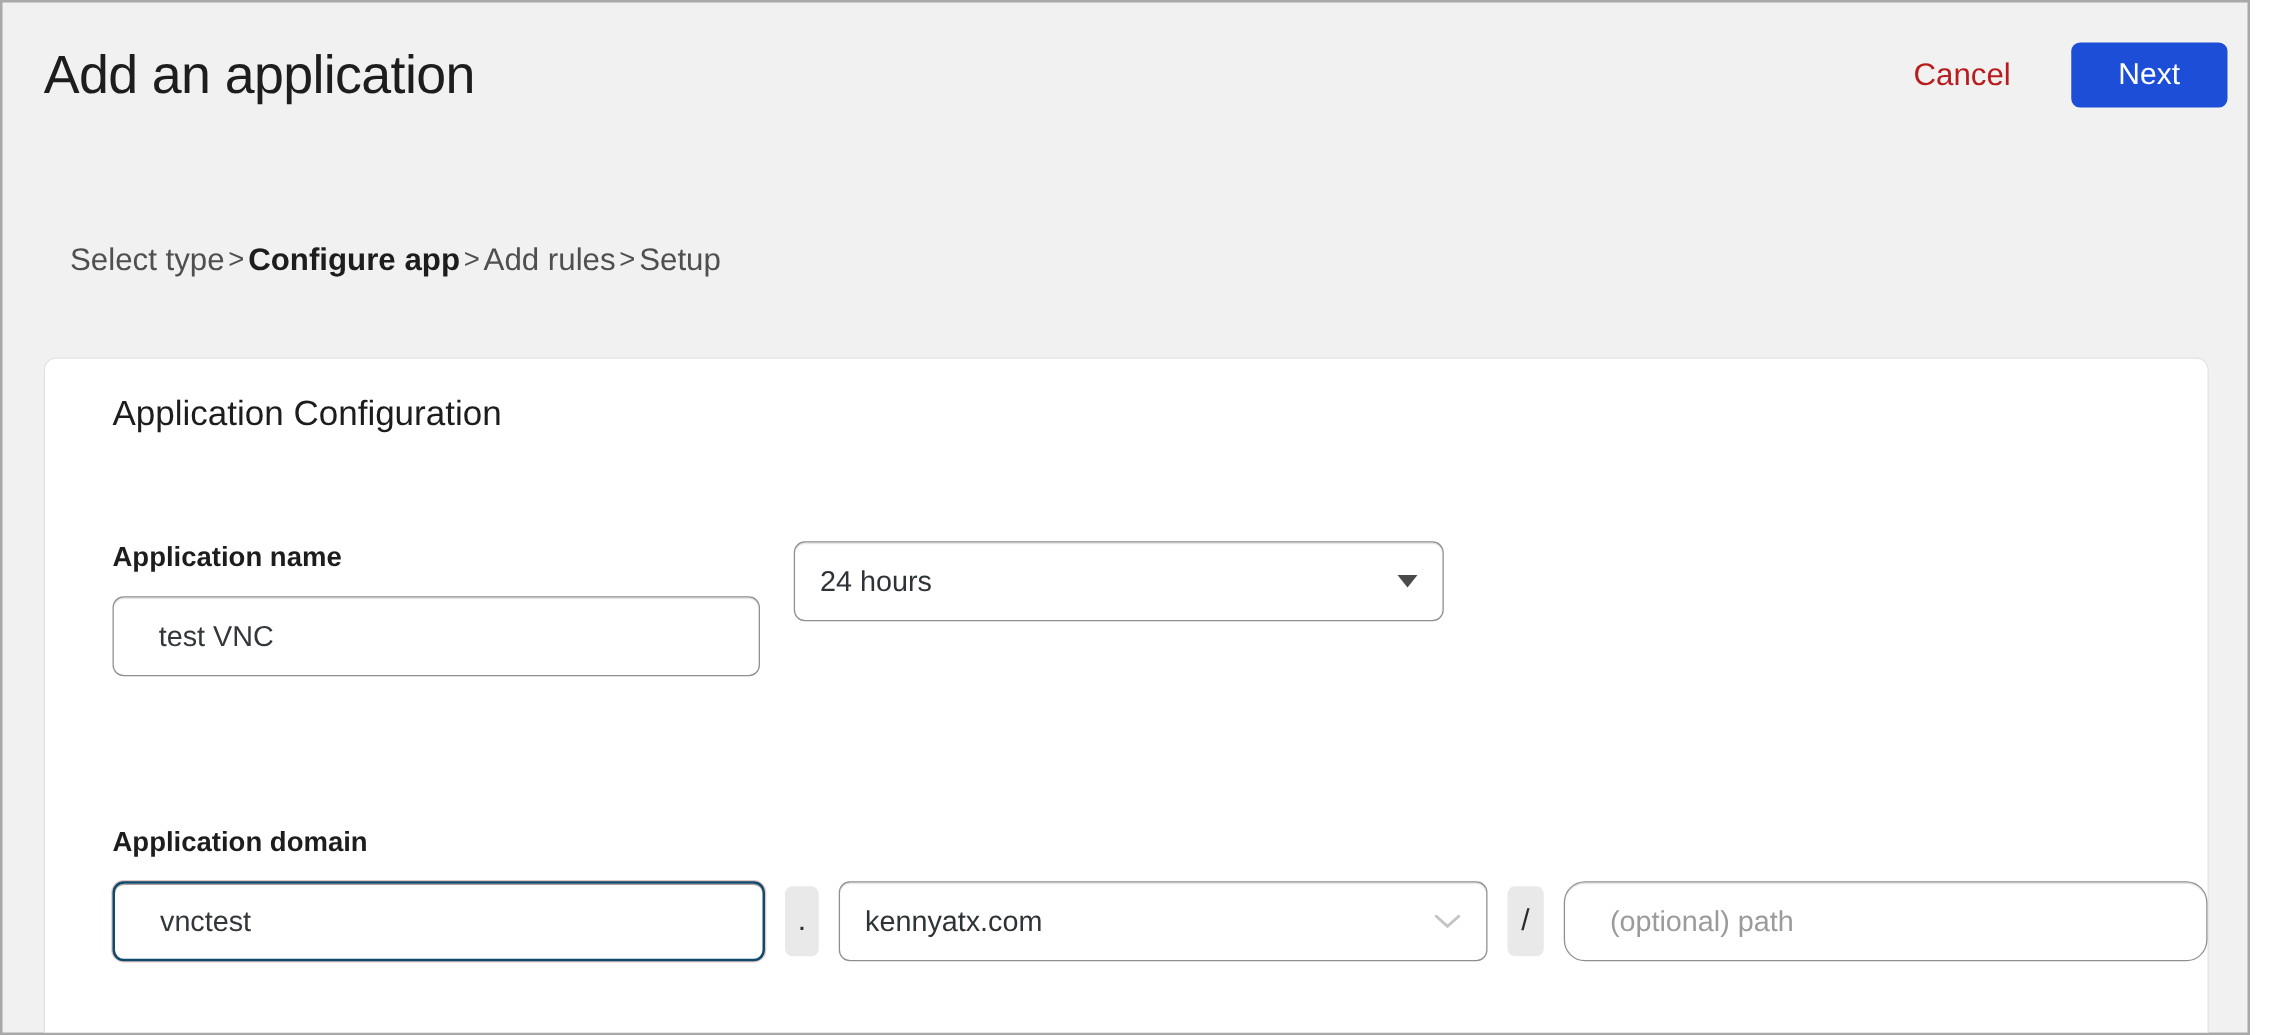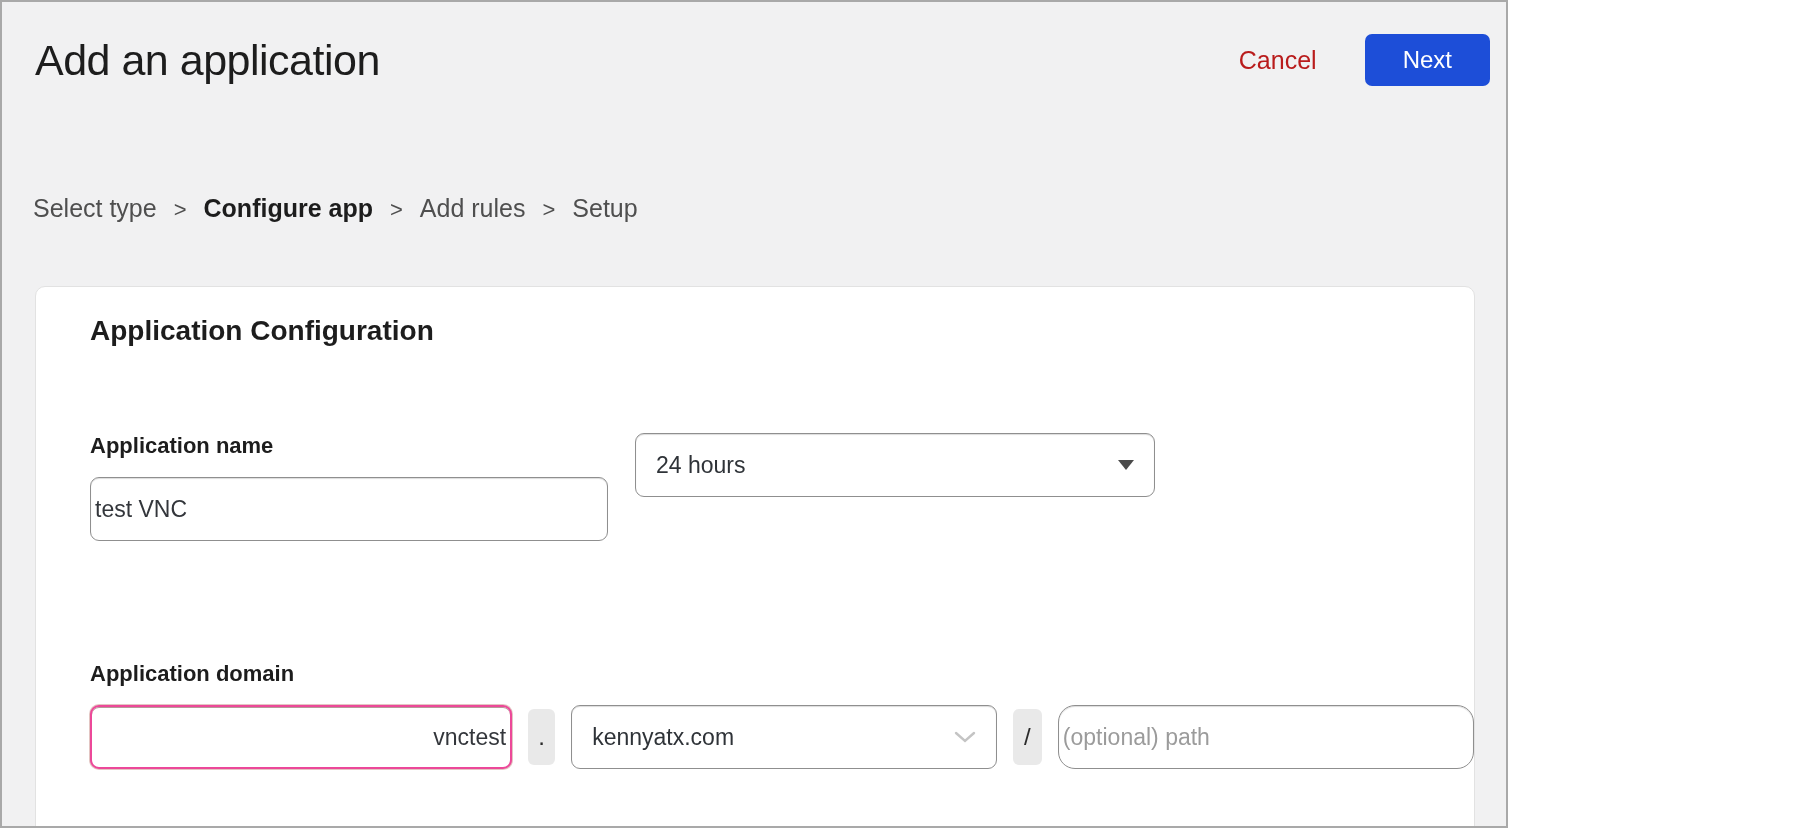--- a/index.html
+++ b/index.html
@@ -1,20 +1,20 @@
 <!DOCTYPE html>
 <html><head>
 <meta charset="utf-8">
 <style>
   * { margin: 0; padding: 0; box-sizing: border-box; }
   body { font-family: "Liberation Sans", sans-serif; background: #ffffff; }
 
   .page {
     position: relative;
-    width: 1508px; height: 828px;
+    width: 1800px; height: 828px;
     background: #f1f1f2;
     border: 2px solid #a9a9a9;
     overflow: hidden;
   }
 
   
   .header {
     display: flex; align-items: center; justify-content: space-between;
     padding: 32px 16px 0 33px;
   }
@@ -26,53 +26,53 @@
     color: #b91c1c; font-size: 25px; cursor: pointer; text-decoration: none;
   }
   .next-btn {
     background: #1d4ed8; color: #ffffff; font-size: 24px;
     border: none; border-radius: 7px; padding: 12px 38px; cursor: pointer;
     font-family: "Liberation Sans", sans-serif;
   }
 
   
   .steps {
-    display: flex; align-items: flex-end; gap: 17px;
-    margin: 108px 0 0 31px;
+    display: flex; align-items: flex-start; gap: 3px;
+    margin: 108px 0 0 54px;
     font-size: 25px; color: #4f4f4f;
   }
   .step { color: #4f4f4f; cursor: pointer; }
   .step.active { color: #1d1d1d; font-weight: 700; }
   .step-sep { color: #4f4f4f; font-size: 22px; }
 
   
   .card {
     margin: 63px 31px 0 33px;
     background: #ffffff;
     border: 1px solid #e2e2e2;
     border-radius: 10px;
     height: 700px;
     padding: 28px 0 0 54px;
   }
   .section-title {
-    font-size: 28px; font-weight: 700; color: #1d1d1d;
+    font-size: 28px; font-weight: 400; color: #1d1d1d;
   }
 
   .field-label {
     font-size: 22px; font-weight: 700; color: #1d1d1d; margin-bottom: 18px;
   }
 
   .row-1 { display: flex; gap: 27px; margin-top: 86px; }
   .col-name { width: 518px; }
   .col-session { width: 520px; }
 
   .text-input {
     width: 100%; height: 64px;
     border: 1px solid #8f8f8f; border-radius: 9px;
-    font-size: 23px; color: #33363b; padding: 0 4px;
+    font-size: 23px; color: #33363b; padding: 0 36px;
     background: #fff; outline: none;
     font-family: "Liberation Sans", sans-serif;
     box-shadow: inset 0 1px 1px rgba(0,0,0,0.14);
   }
   .text-input::placeholder { color: #9b9b9b; }
 
   .select-box {
     width: 100%; height: 64px;
     border: 1px solid #8f8f8f; border-radius: 9px;
     background: #fff; cursor: pointer;
@@ -86,23 +86,22 @@
     border-right: 8px solid transparent;
     border-top: 10px solid #4a4a4a;
   }
   .chevron-svg { display: block; }
 
   
   .domain-section { margin-top: 120px; }
   .domain-row { display: flex; align-items: center; gap: 16px; }
   .subdomain-input {
     width: 524px;
-    border: 2px solid #ec4899;
+    border: 2px solid #0c4a6e;
     box-shadow: inset 0 1px 0 rgba(90,30,26,0.45), 0 0 0 1px rgba(176,90,80,0.35);
-    text-align: right;
   }
   .domain-select { width: 521px; }
   .path-input { width: 517px; border-radius: 17px; }
   .sep-chip {
     background: #e9e9e9; border-radius: 6px; height: 56px;
     display: flex; align-items: center; justify-content: center;
     font-size: 24px; color: #2b2b2b; flex-shrink: 0;
   }
   .dot-chip { width: 27px; }
   .slash-chip { width: 29px; }

